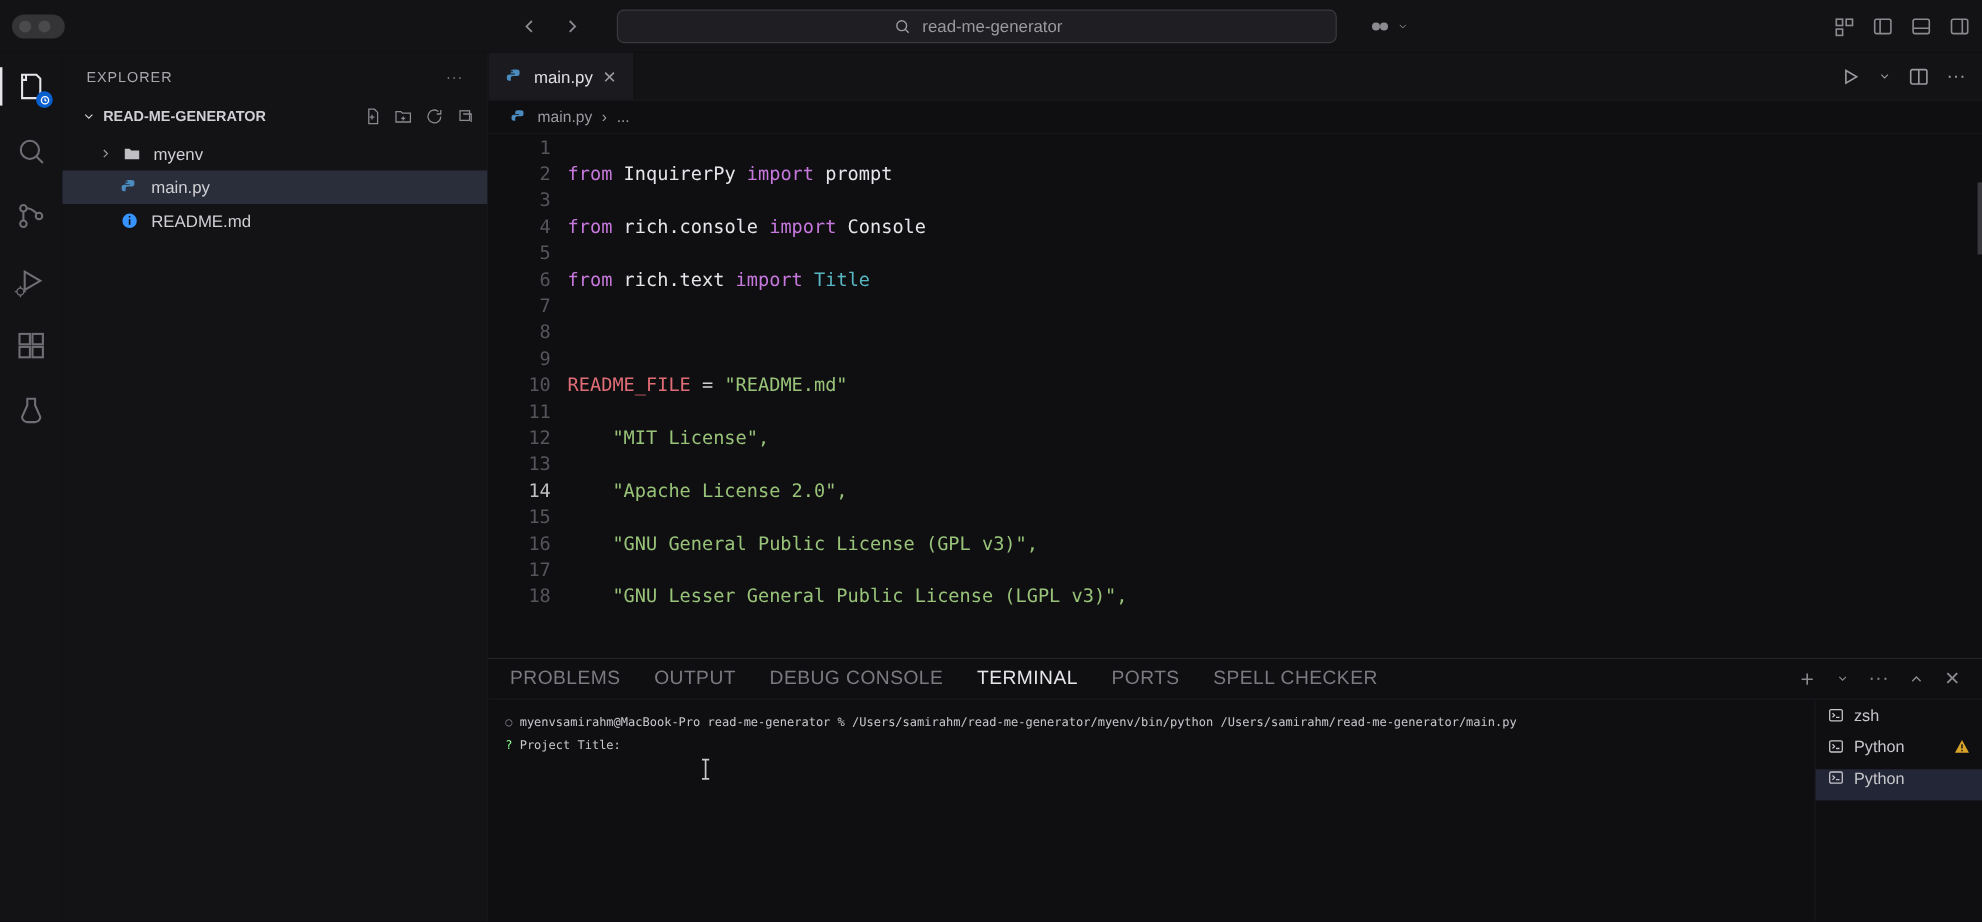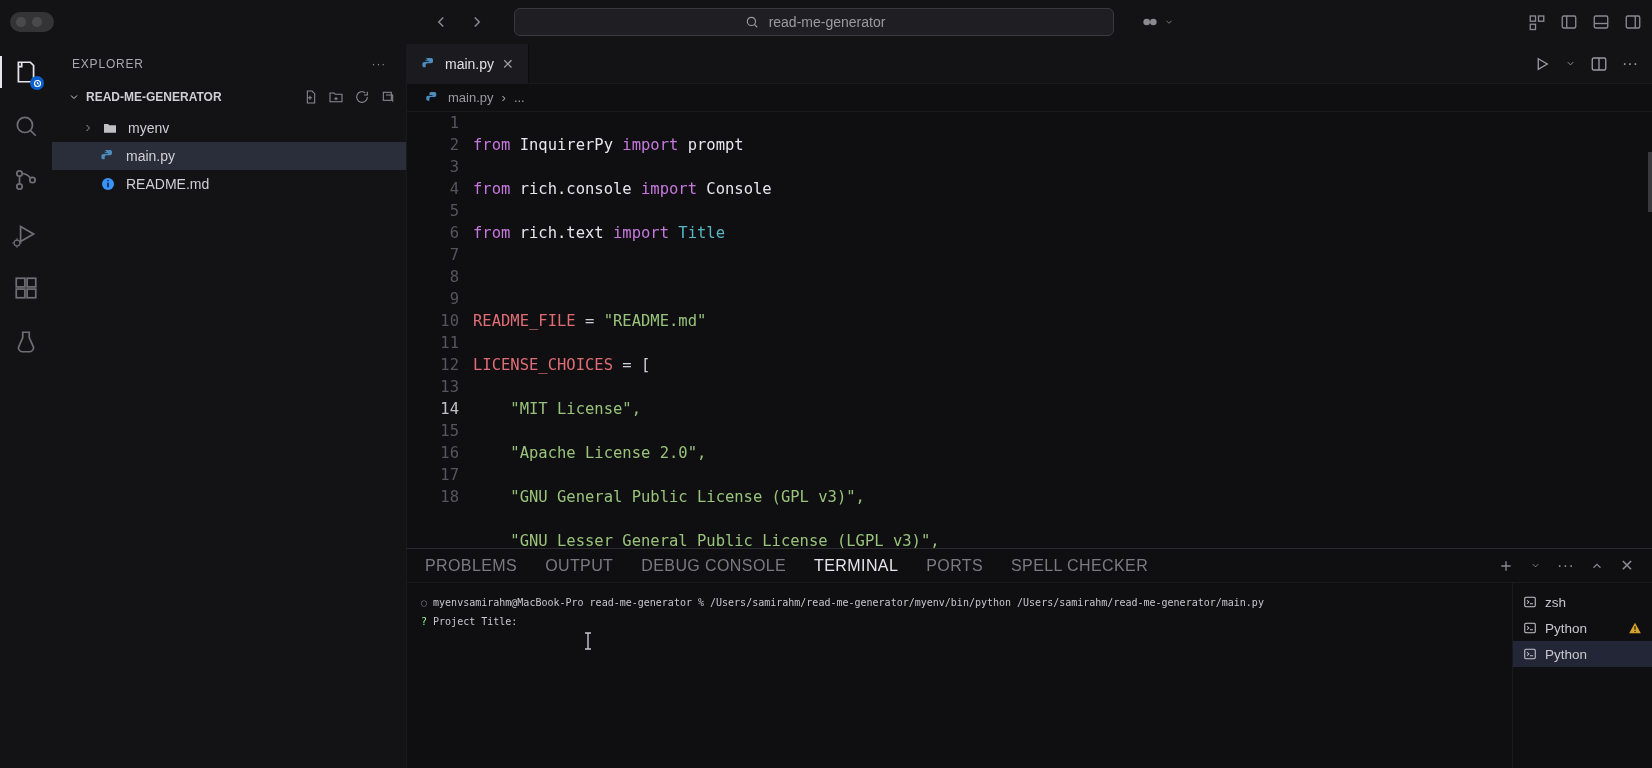--- a/index.html
+++ b/index.html
@@ -164,21 +164,21 @@
   }
   .term-prompt-q { color: #8fff8f; }
   .term-cursor-I { display:inline-block; }
 
   .term-list {
     width: 140px; padding: 6px 0;
     font-size: 13.5px; color: #c8c8cc;
     border-left: 1px solid #1a1a1d;
   }
   .term-list .ti {
-    height: 26px; display: flex; align-items: center; gap: 8px;
+    height: 26px; display: flex; align-items: flex-start; gap: 8px;
     padding: 0 10px;
   }
   .term-list .ti.active { background: #232636; }
   .term-list .warn { margin-left: auto; color: #d7a32b; }
 
   svg { display: block; }
 </style>
 </head>
 <body>
 
@@ -439,21 +439,20 @@
           <div>16</div>
           <div>17</div>
           <div>18</div>
       </div>
       <div class="code">
 <div class="line"><span class="tok-kw">from</span> <span class="tok-mod">InquirerPy</span> <span class="tok-kw">import</span> <span class="tok-mod">prompt</span></div>
 <div class="line"><span class="tok-kw">from</span> <span class="tok-mod">rich.console</span> <span class="tok-kw">import</span> <span class="tok-mod">Console</span></div>
 <div class="line"><span class="tok-kw">from</span> <span class="tok-mod">rich.text</span> <span class="tok-kw">import</span> <span class="tok-type">Title</span></div>
 <div class="line"></div>
 <div class="line"><span class="tok-const">README_FILE</span><span class="tok-op"> = </span><span class="tok-str">"README.md"</span></div>
-<div class="line"><span class="tok-const">LICENSE_CHOICES</span><span class="tok-op"> = [</span></div>
 <div class="line"><span class="tok-str">    "MIT License",</span></div>
 <div class="line"><span class="tok-str">    "Apache License 2.0",</span></div>
 <div class="line"><span class="tok-str">    "GNU General Public License (GPL v3)",</span></div>
 <div class="line"><span class="tok-str">    "GNU Lesser General Public License (LGPL v3)",</span></div>
 
 
 
 
 
 

